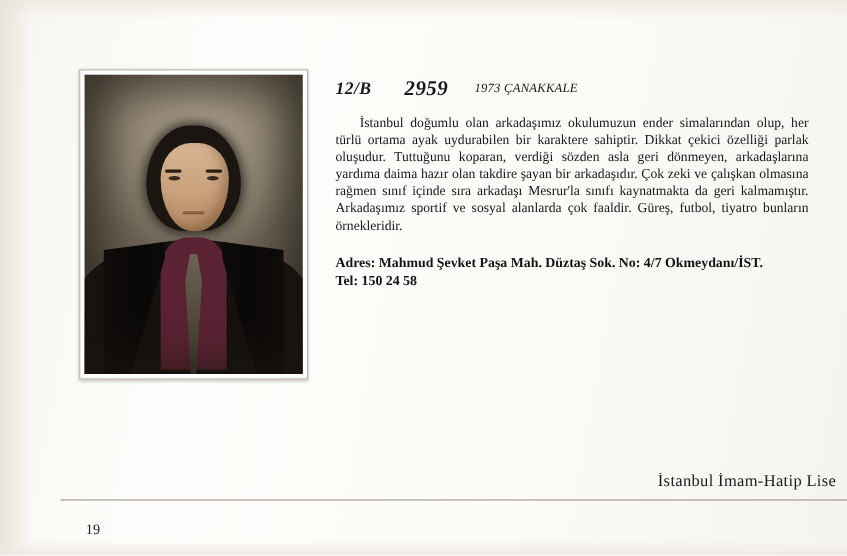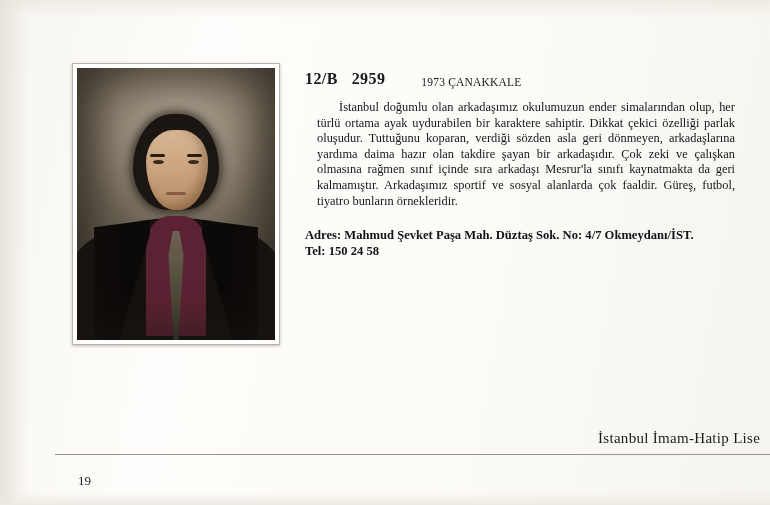--- a/index.html
+++ b/index.html
@@ -174,46 +174,47 @@
   .name {
     font-size: 19px;
     font-weight: bold;
     letter-spacing: 0.6px;
     color: #19171a;
     margin: 0 0 7px 0;
     font-family: "Liberation Serif", serif;
   }
   .meta-row {
     display: flex;
-    align-items: flex-end;
+    align-items: center;
     margin: 0 0 12px 0;
     color: #1a181b;
+    font-style: italic;
   }
   .meta-class {
     font-size: 16px;
     font-weight: bold;
     letter-spacing: 0.4px;
   }
   .meta-no {
-    font-size: 16px;
+    font-size: 19px;
     font-weight: bold;
-    margin-left: 14px;
+    margin-left: 30px;
     letter-spacing: 0.4px;
   }
   .meta-birth {
     font-size: 11.5px;
-    margin-left: 36px;
+    margin-left: 24px;
     letter-spacing: 0.2px;
   }
   .para {
     font-size: 12.4px;
     line-height: 15.6px;
     text-align: justify;
     color: #17161a;
-    margin: 0 0 8px 12px;
+    margin: 0 0 8px 0;
     text-indent: 22px;
     font-family: "Liberation Serif", serif;
   }
   .address {
     margin-top: 18px;
     font-size: 12.6px;
     line-height: 16px;
     font-weight: bold;
     color: #131215;
   }

